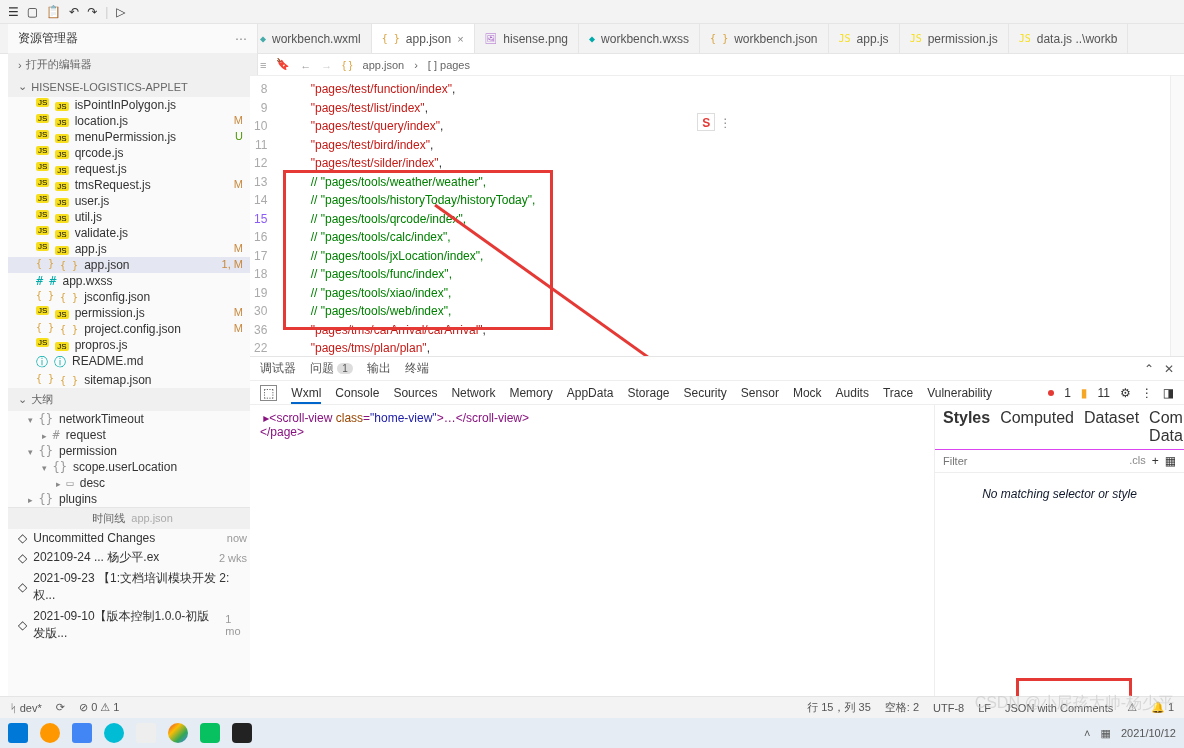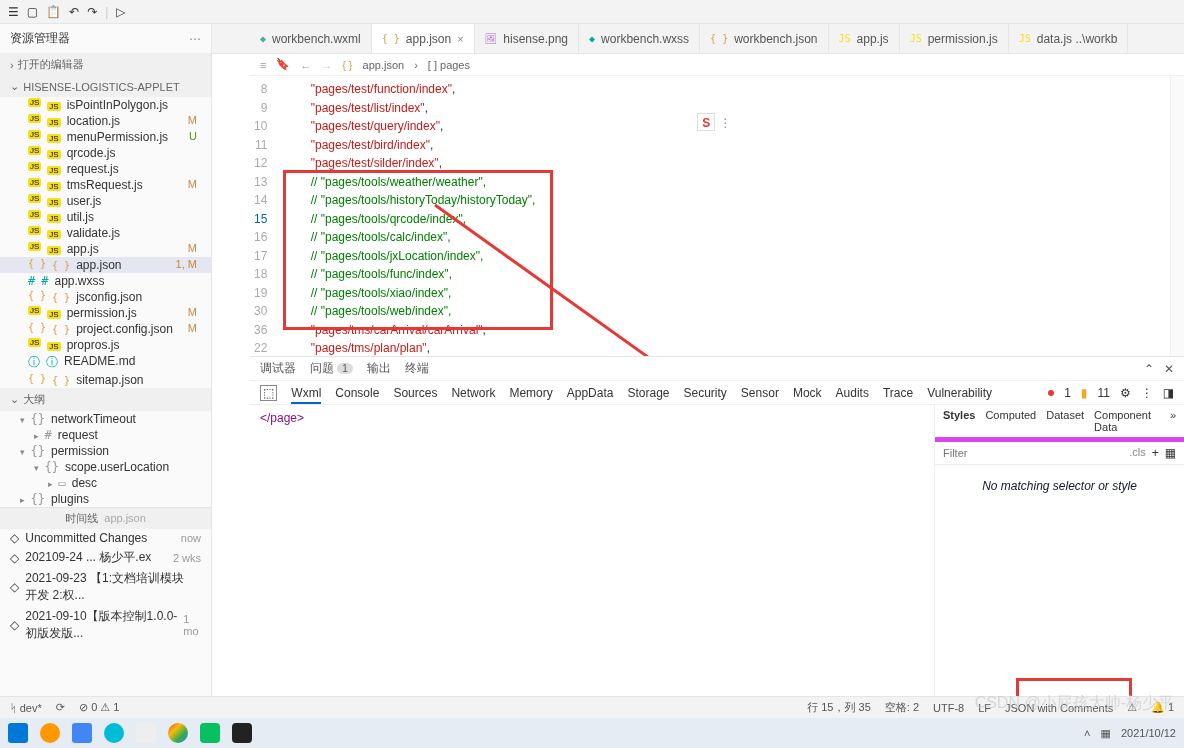--- a/index.html
+++ b/index.html
@@ -2,21 +2,21 @@
 <html><head>
 <meta charset="utf-8">
 <style>
 * { margin:0; padding:0; box-sizing:border-box; font-family:"Segoe UI",Arial,sans-serif; }
 body { width:1184px; height:748px; background:#fff; font-size:12px; color:#333; overflow:hidden; position:relative; }
 .titlebar { height:24px; background:#f3f3f3; display:flex; align-items:center; padding:0 8px; gap:8px; border-bottom:1px solid #e5e5e5; }
 .tabs-row { height:30px; background:#f3f3f3; display:flex; align-items:stretch; border-bottom:1px solid #e5e5e5; padding-left:250px; }
 .tab { display:flex; align-items:center; gap:6px; padding:0 10px; font-size:12px; color:#555; border-right:1px solid #e5e5e5; cursor:pointer; }
 .tab.active { background:#fff; }
 .close-x { color:#888; font-size:11px; }
-.sidebar { width:212px; background:#fafafa; border-right:1px solid #e5e5e5; display:flex; flex-direction:column; overflow:hidden; position:absolute; top:24px; bottom:52px; left:0; }
+.sidebar { width:250px; background:#fafafa; border-right:1px solid #e5e5e5; display:flex; flex-direction:column; overflow:hidden; position:absolute; top:24px; bottom:52px; left:8px; }
 .side-header { padding:6px 10px; font-size:12px; display:flex; align-items:center; justify-content:space-between; color:#333; }
 .side-header .dots { color:#888; }
 .section-title { padding:4px 10px; font-size:11px; color:#666; background:#f0f0f0; display:flex; align-items:center; gap:4px; }
 .file-tree { flex:0 0 auto; overflow:auto; }
 .file-item { display:flex; align-items:flex-start; gap:6px; padding:1px 10px 1px 28px; font-size:12px; cursor:pointer; }
 .file-item.active { background:#e4e6f1; }
 .file-item .badge { margin-left:auto; color:#d19a66; font-size:11px; padding-right:4px; }
 .file-item .badge.m { color:#c9893e; }
 .file-item .badge.u { color:#4e9a06; }
 .fi-json::before { content:"{ }"; color:#d9a441; font-family:monospace; font-size:10px; }
@@ -31,41 +31,41 @@
 .timeline { border-top:1px solid #e5e5e5; }
 .timeline-hdr { padding:3px 10px; font-size:11px; color:#666; background:#f0f0f0;text-align:center; }
 .tl-item { display:flex; align-items:center; padding:2px 10px; gap:6px; font-size:12px; }
 .tl-item .when { margin-left:auto; color:#999; font-size:11px; }
 .editor-area { position:absolute; left:250px; right:0; top:54px; bottom:52px; display:flex; flex-direction:column; }
 .crumb-bar { height:22px; display:flex; align-items:center; gap:10px; padding:0 10px; border-bottom:1px solid #eee; font-size:11px; color:#666; }
 .crumb-bar .arrow { color:#999; cursor:pointer; }
 .editor { flex:1; display:flex; font-family:Consolas,Monaco,monospace; font-size:12px; line-height:18.5px; overflow:hidden; position:relative; }
 .gutter { background:#fff; color:#aaa; text-align:right; padding:4px 12px 4px 4px; user-select:none; }
 .gutter .ln { height:18.5px; }
-.gutter .ln.current { color:#0369a1; }
+.gutter .ln.current { color:#8b5cf6; }
 .code { padding:4px 0; position:relative; flex:1; }
 .code-line { height:18.5px; white-space:pre; padding-left:18px; }
 .code-line .s { color:#c41a16; }
 .code-line .c { color:#008000; }
 .red-box { position:absolute; border:3px solid #e53935; }
 .devtools { position:absolute; left:250px; right:0; bottom:52px; height:340px; top:auto; border-top:1px solid #e5e5e5; display:flex; flex-direction:column; background:#fff; }
 .dt-top { height:24px; display:flex; align-items:center; gap:14px; padding:0 10px; border-bottom:1px solid #eee; font-size:12px; color:#555; }
 .dt-top .lbl { cursor:pointer; }
 .dt-top .count-badge { background:#ddd; border-radius:8px; padding:0 5px; font-size:10px; }
 .dt-sub { height:24px; display:flex; align-items:center; gap:14px; padding:0 10px; border-bottom:1px solid #eee; font-size:12px; }
 .dt-sub .sel { border-bottom:2px solid #06c; padding-bottom:2px; }
 .dt-right { display:flex; gap:10px; margin-left:auto; align-items:center; }
 .err-dot { width:6px;height:6px;background:#e53935;border-radius:50%;display:inline-block; }
 .dt-body { flex:1; display:flex; }
 .elements { flex:1; padding:6px 10px; font-family:Consolas,monospace; font-size:12px; color:#881280; }
 .elements .tag { color:#881280; }
 .elements .attr { color:#994500; }
 .elements .val { color:#1a1aa6; }
 .styles-panel { width:250px; border-left:1px solid #eee; display:flex; flex-direction:column; }
-.sp-tabs { display:flex; gap:10px; padding:4px 8px; border-bottom:5px solid #d946ef; font-size:11px; }
+.sp-tabs { display:flex; gap:10px; padding:4px 8px; border-bottom:1px solid #d946ef; font-size:16px; }
 .sp-tabs .sel { font-weight:bold; }
 .sp-filter { display:flex; padding:4px 8px; gap:6px; border-bottom:1px solid #eee; }
 .sp-filter input { flex:1; border:none; outline:none; font-size:11px; }
 .sp-filter .cls { color:#888; font-size:11px; }
 .sp-empty { padding:14px; color:#0f172a; font-style:italic; text-align:center; font-size:12px; }
 .statusbar { position:absolute; bottom:30px; left:0; right:0; height:22px; background:#f3f3f3; border-top:1px solid #e5e5e5; display:flex; align-items:center; padding:0 10px; font-size:11px; color:#555; gap:14px; }
 .statusbar .right { margin-left:auto; display:flex; gap:14px; align-items:center; }
 .taskbar { position:absolute; bottom:0; left:0; right:0; height:30px; background:#e5ecf4; display:flex; align-items:center; gap:12px; padding:0 8px; }
 .taskbar .tbi { width:20px; height:20px; border-radius:3px; }
 .taskbar .right { margin-left:auto; display:flex; align-items:center; gap:10px; color:#555; font-size:11px; }
@@ -352,20 +352,21 @@
         <span>1</span>
       <span style="color:#f5a623">▮</span>
         <span>11</span>
       <span>⚙</span>
       <span>⋮</span>
       <span>◨</span>
     </span>
   </div>
   <div class="dt-body">
     <div class="elements">
+      <div>&nbsp;▸&lt;<span class="tag">scroll-view</span> <span class="attr">class</span>=<span class="val">"home-view"</span>&gt;…&lt;/<span class="tag">scroll-view</span>&gt;</div>
       <div>&lt;/<span class="tag">page</span>&gt;</div>
     </div>
     <div class="styles-panel">
       <div class="sp-tabs" id="sptabs">
           <span class="sel">Styles</span>
           <span class="">Computed</span>
           <span class="">Dataset</span>
           <span class="">Component Data</span>
           <span style="margin-left: auto;">»</span>
         </div>

